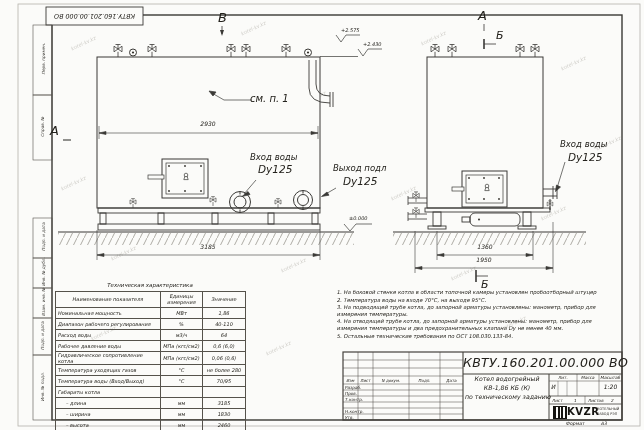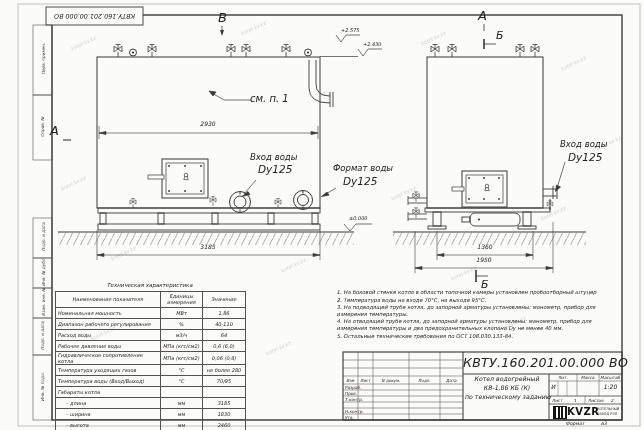--- a/index.html
+++ b/index.html
@@ -313,21 +313,21 @@
   <div class="t c" style="left:188px;top:242.5px;width:40px;font-size:6px">3185</div>
   <div class="t c" style="left:465px;top:242.5px;width:40px;font-size:6px">1360</div>
   <div class="t c" style="left:462px;top:255.5px;width:44px;font-size:6px">1950</div>
 
   <div class="t" style="left:341px;top:27px;font-size:5px">+2.575</div>
   <div class="t" style="left:363px;top:41px;font-size:5px">+2.430</div>
   <div class="t" style="left:349px;top:215px;font-size:5px">±0.000</div>
 
   <div class="t" style="left:250px;top:152px;font-size:8.5px">Вход воды</div>
   <div class="t" style="left:258px;top:163px;font-size:10.5px">Dy125</div>
-  <div class="t" style="left:333px;top:163px;font-size:8.5px">Формат воды</div>
+  <div class="t" style="left:333px;top:163px;font-size:8.5px">Выход подл</div>
   <div class="t" style="left:343px;top:175px;font-size:10.5px">Dy125</div>
   <div class="t" style="left:560px;top:139px;font-size:8.5px">Вход воды</div>
   <div class="t" style="left:568px;top:151px;font-size:10.5px">Dy125</div>
 
   <div class="t c" style="left:55px;top:282px;width:190px;font-size:5.5px">Техническая характеристика</div>
   <table class="spec">
     <colgroup>
         <col style="width:105px">
         <col style="width:42px">
         <col style="width:43px">

